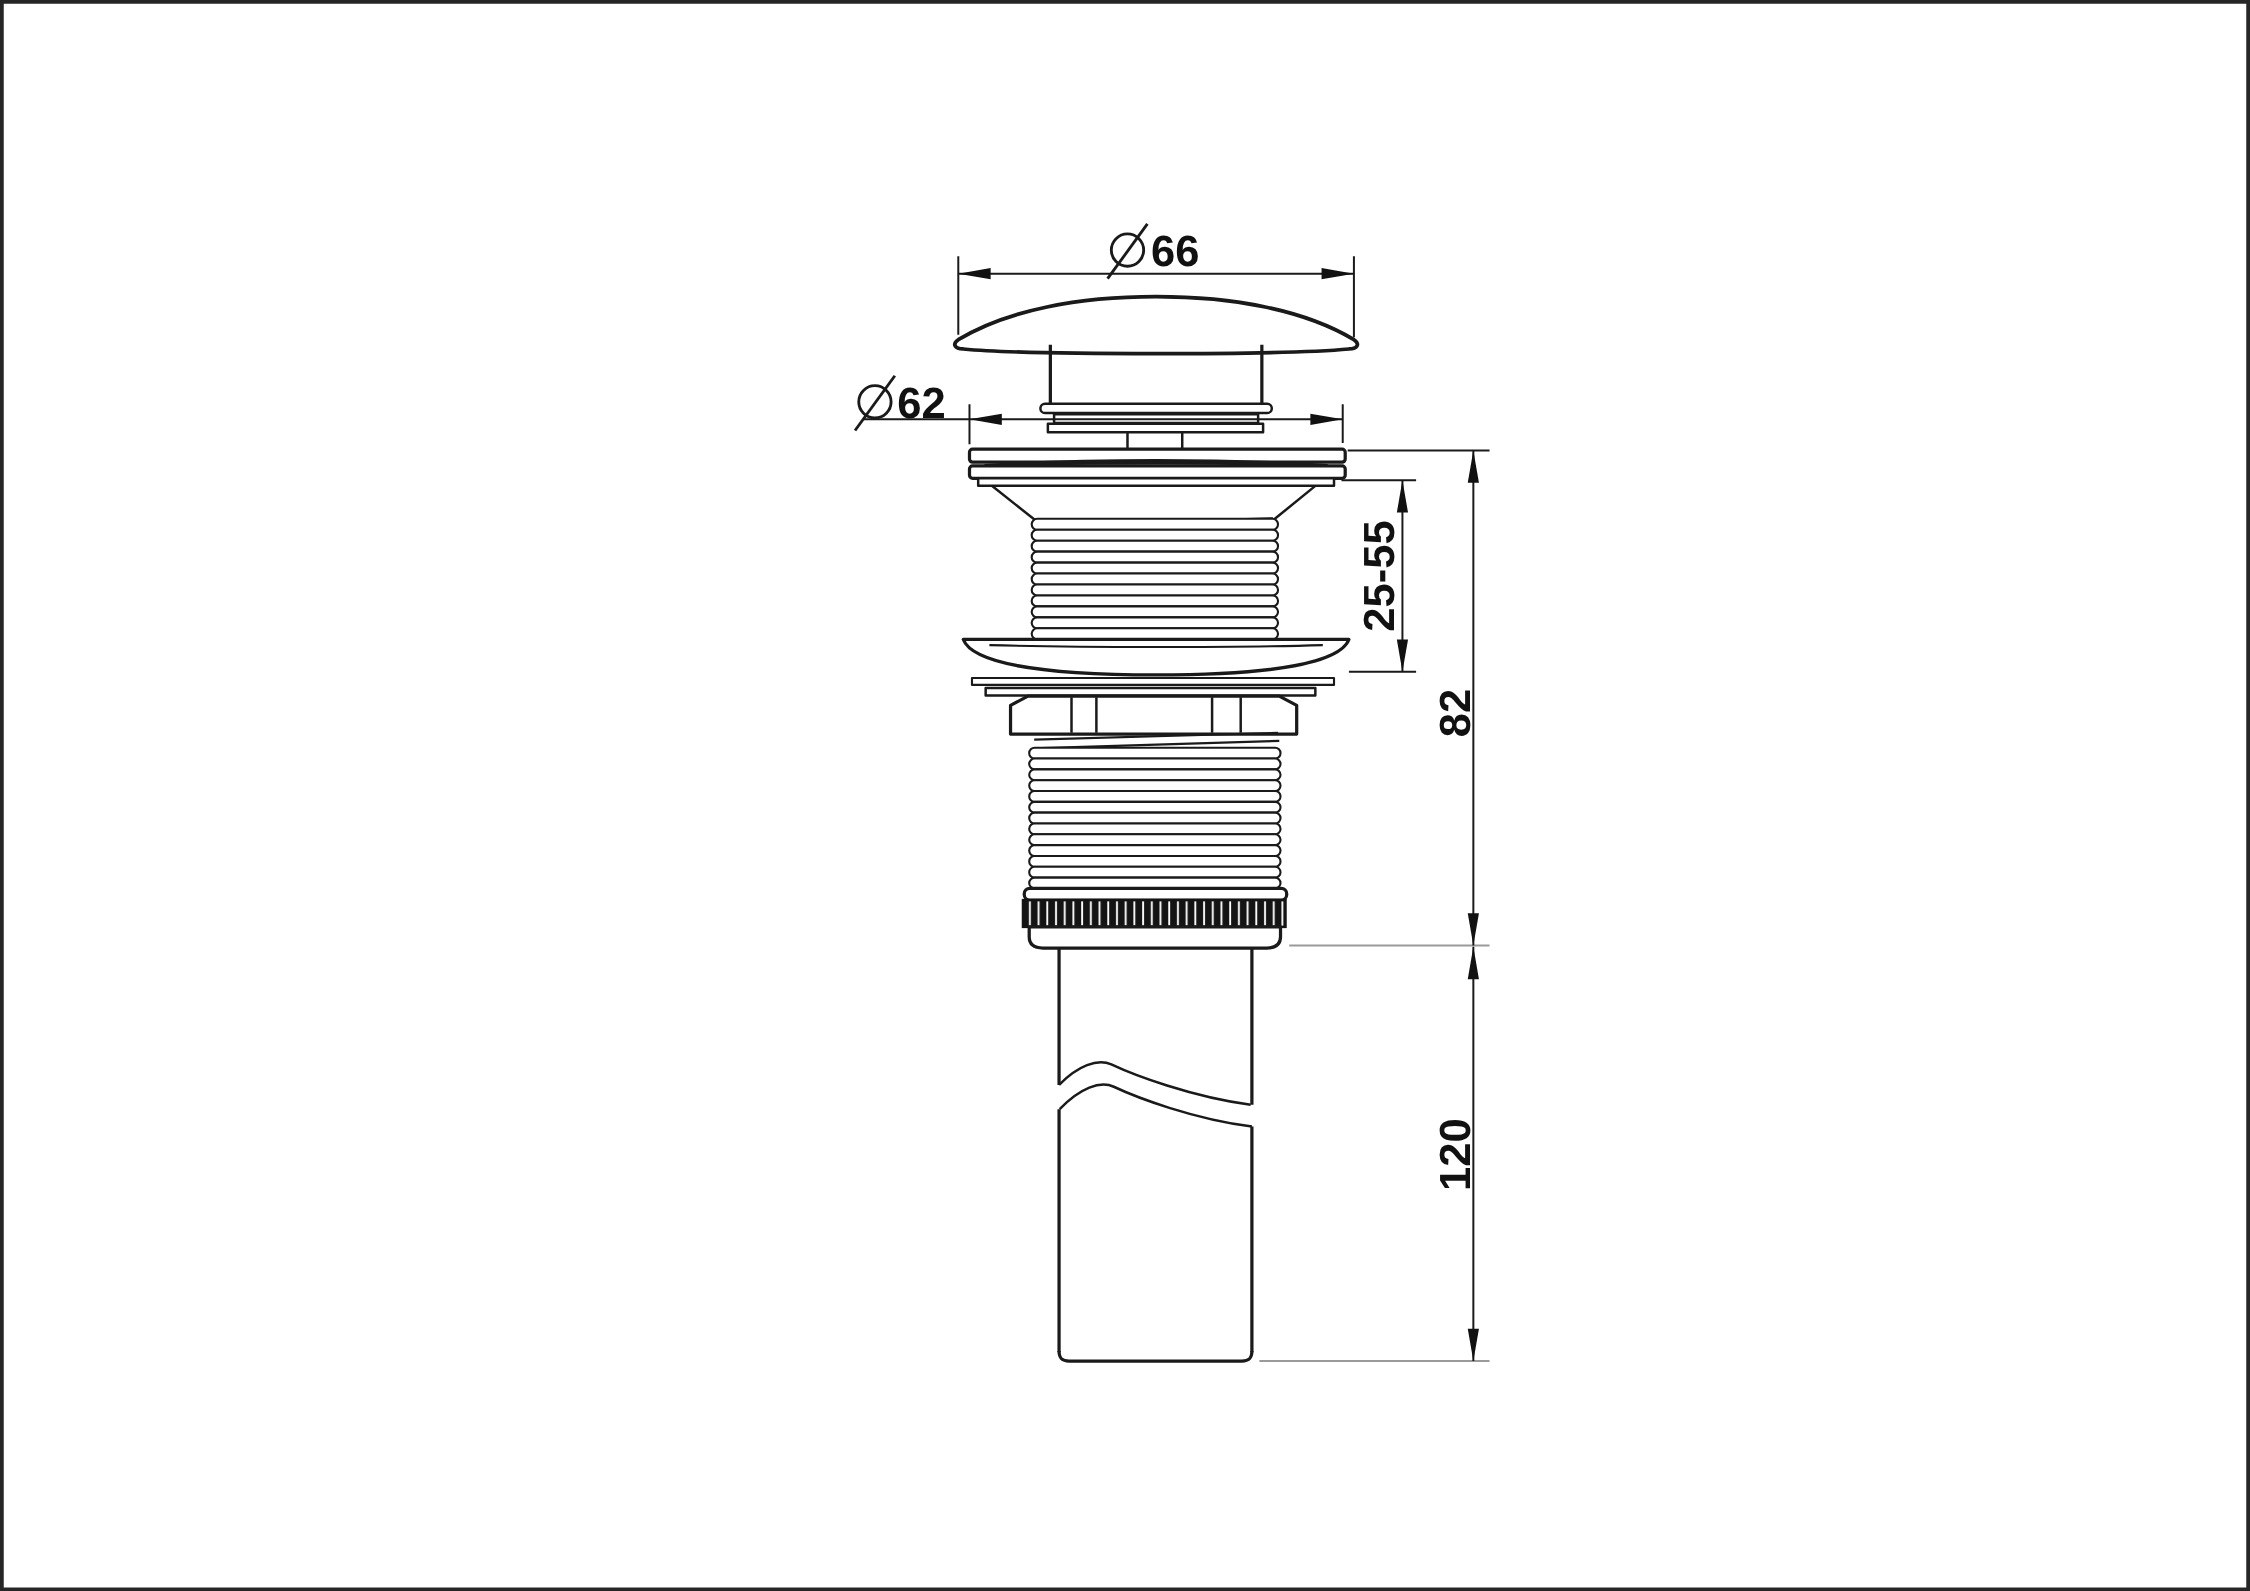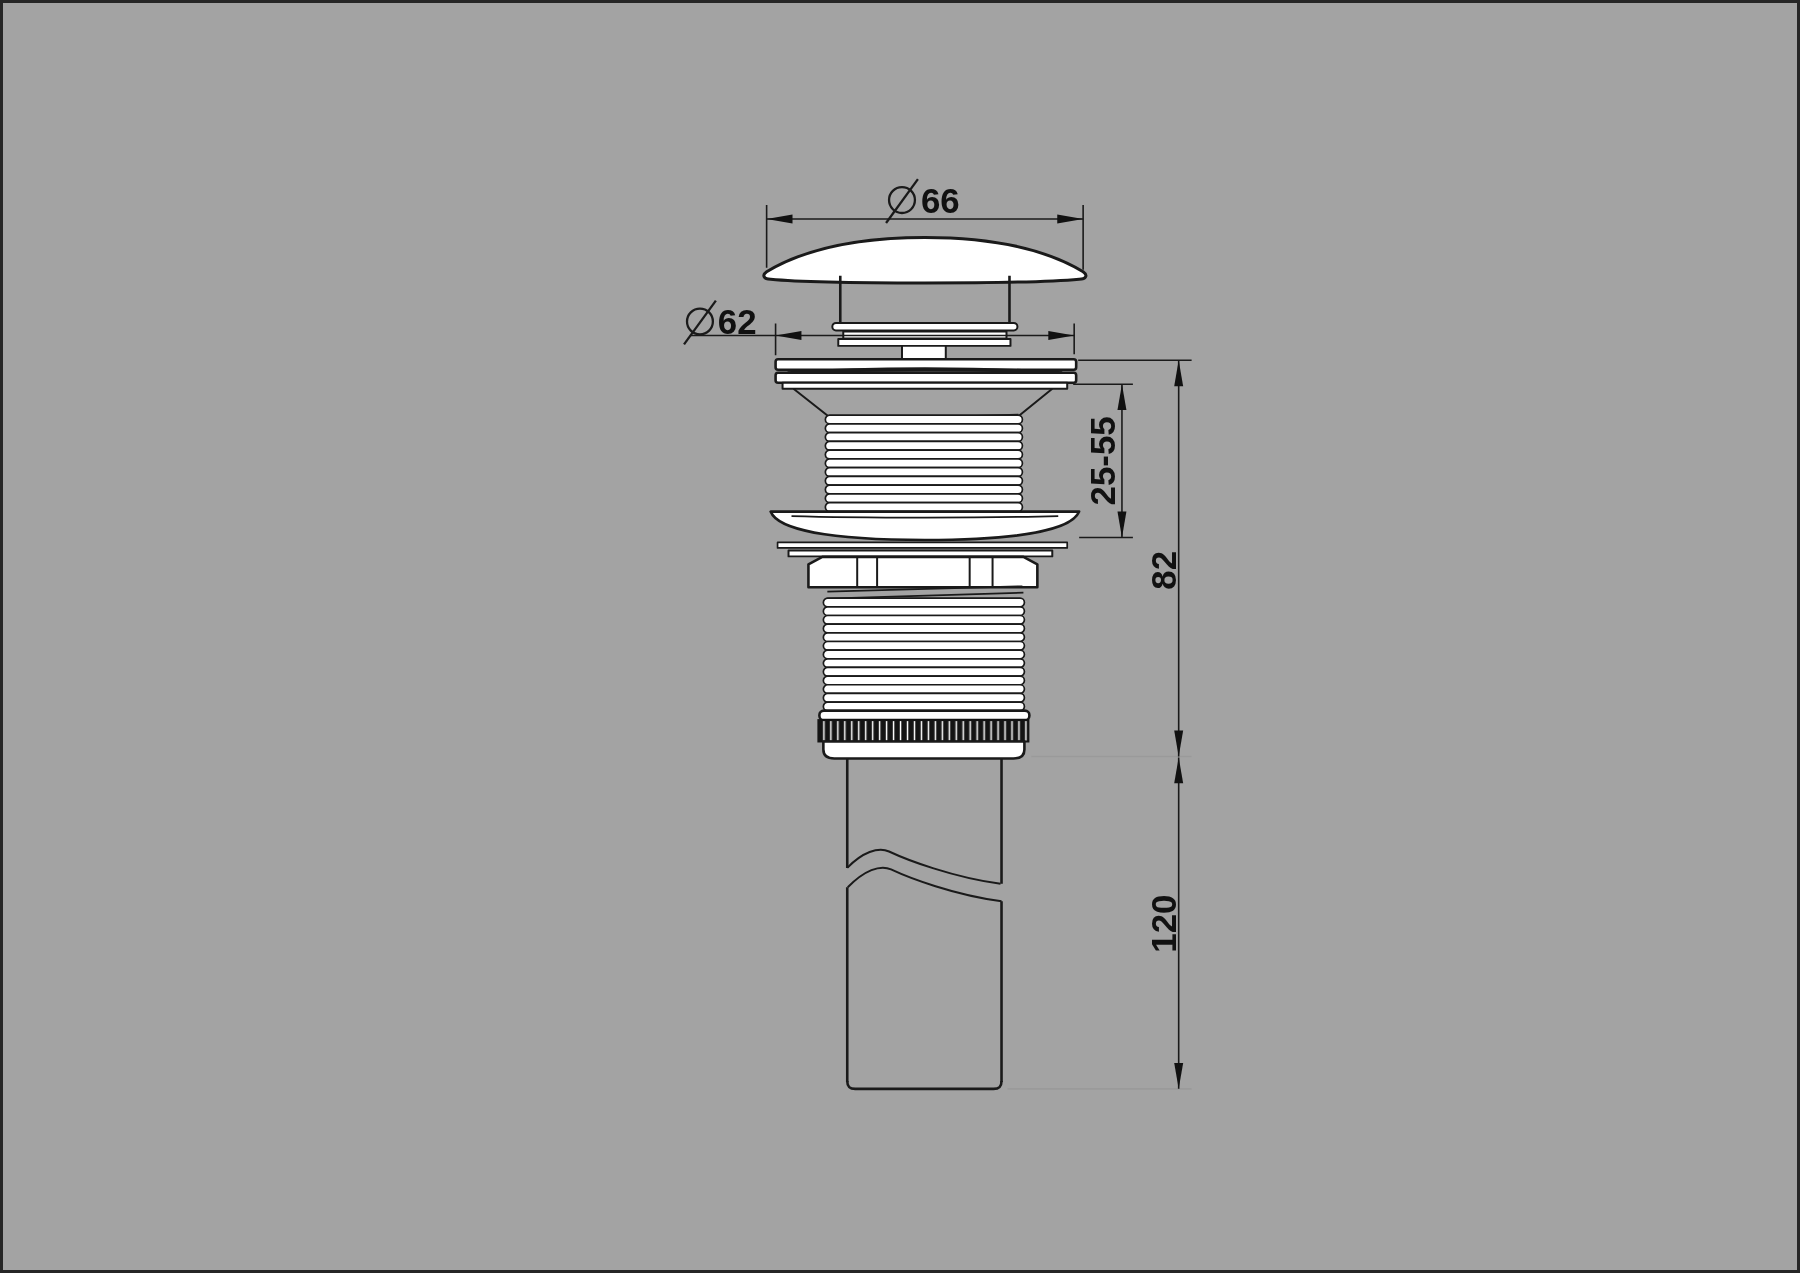--- a/index.html
+++ b/index.html
@@ -1,17 +1,17 @@
 <!DOCTYPE html>
 <html><head>
 <meta charset="utf-8">
 <style>
   html,body{margin:0;padding:0;background:#e8e8e8;}
   .page{
-    position:relative;width:1800px;height:1273px;background:#a3a3a3;
+    position:relative;width:1800px;height:1273px;background:#ffffff;
     border:3px solid #262626;box-sizing:border-box;overflow:hidden;
     font-family:"Liberation Sans",sans-serif;
   }
   .page svg{position:absolute;left:0;top:0;width:100%;height:100%;}
   
   .ln{stroke:#1a1a1a;fill:none;stroke-linecap:butt;stroke-linejoin:round;}
   .w3{stroke-width:3;}
   .w26{stroke-width:2.6;}
   .w2{stroke-width:2;}
   .w17{stroke-width:1.7;}

